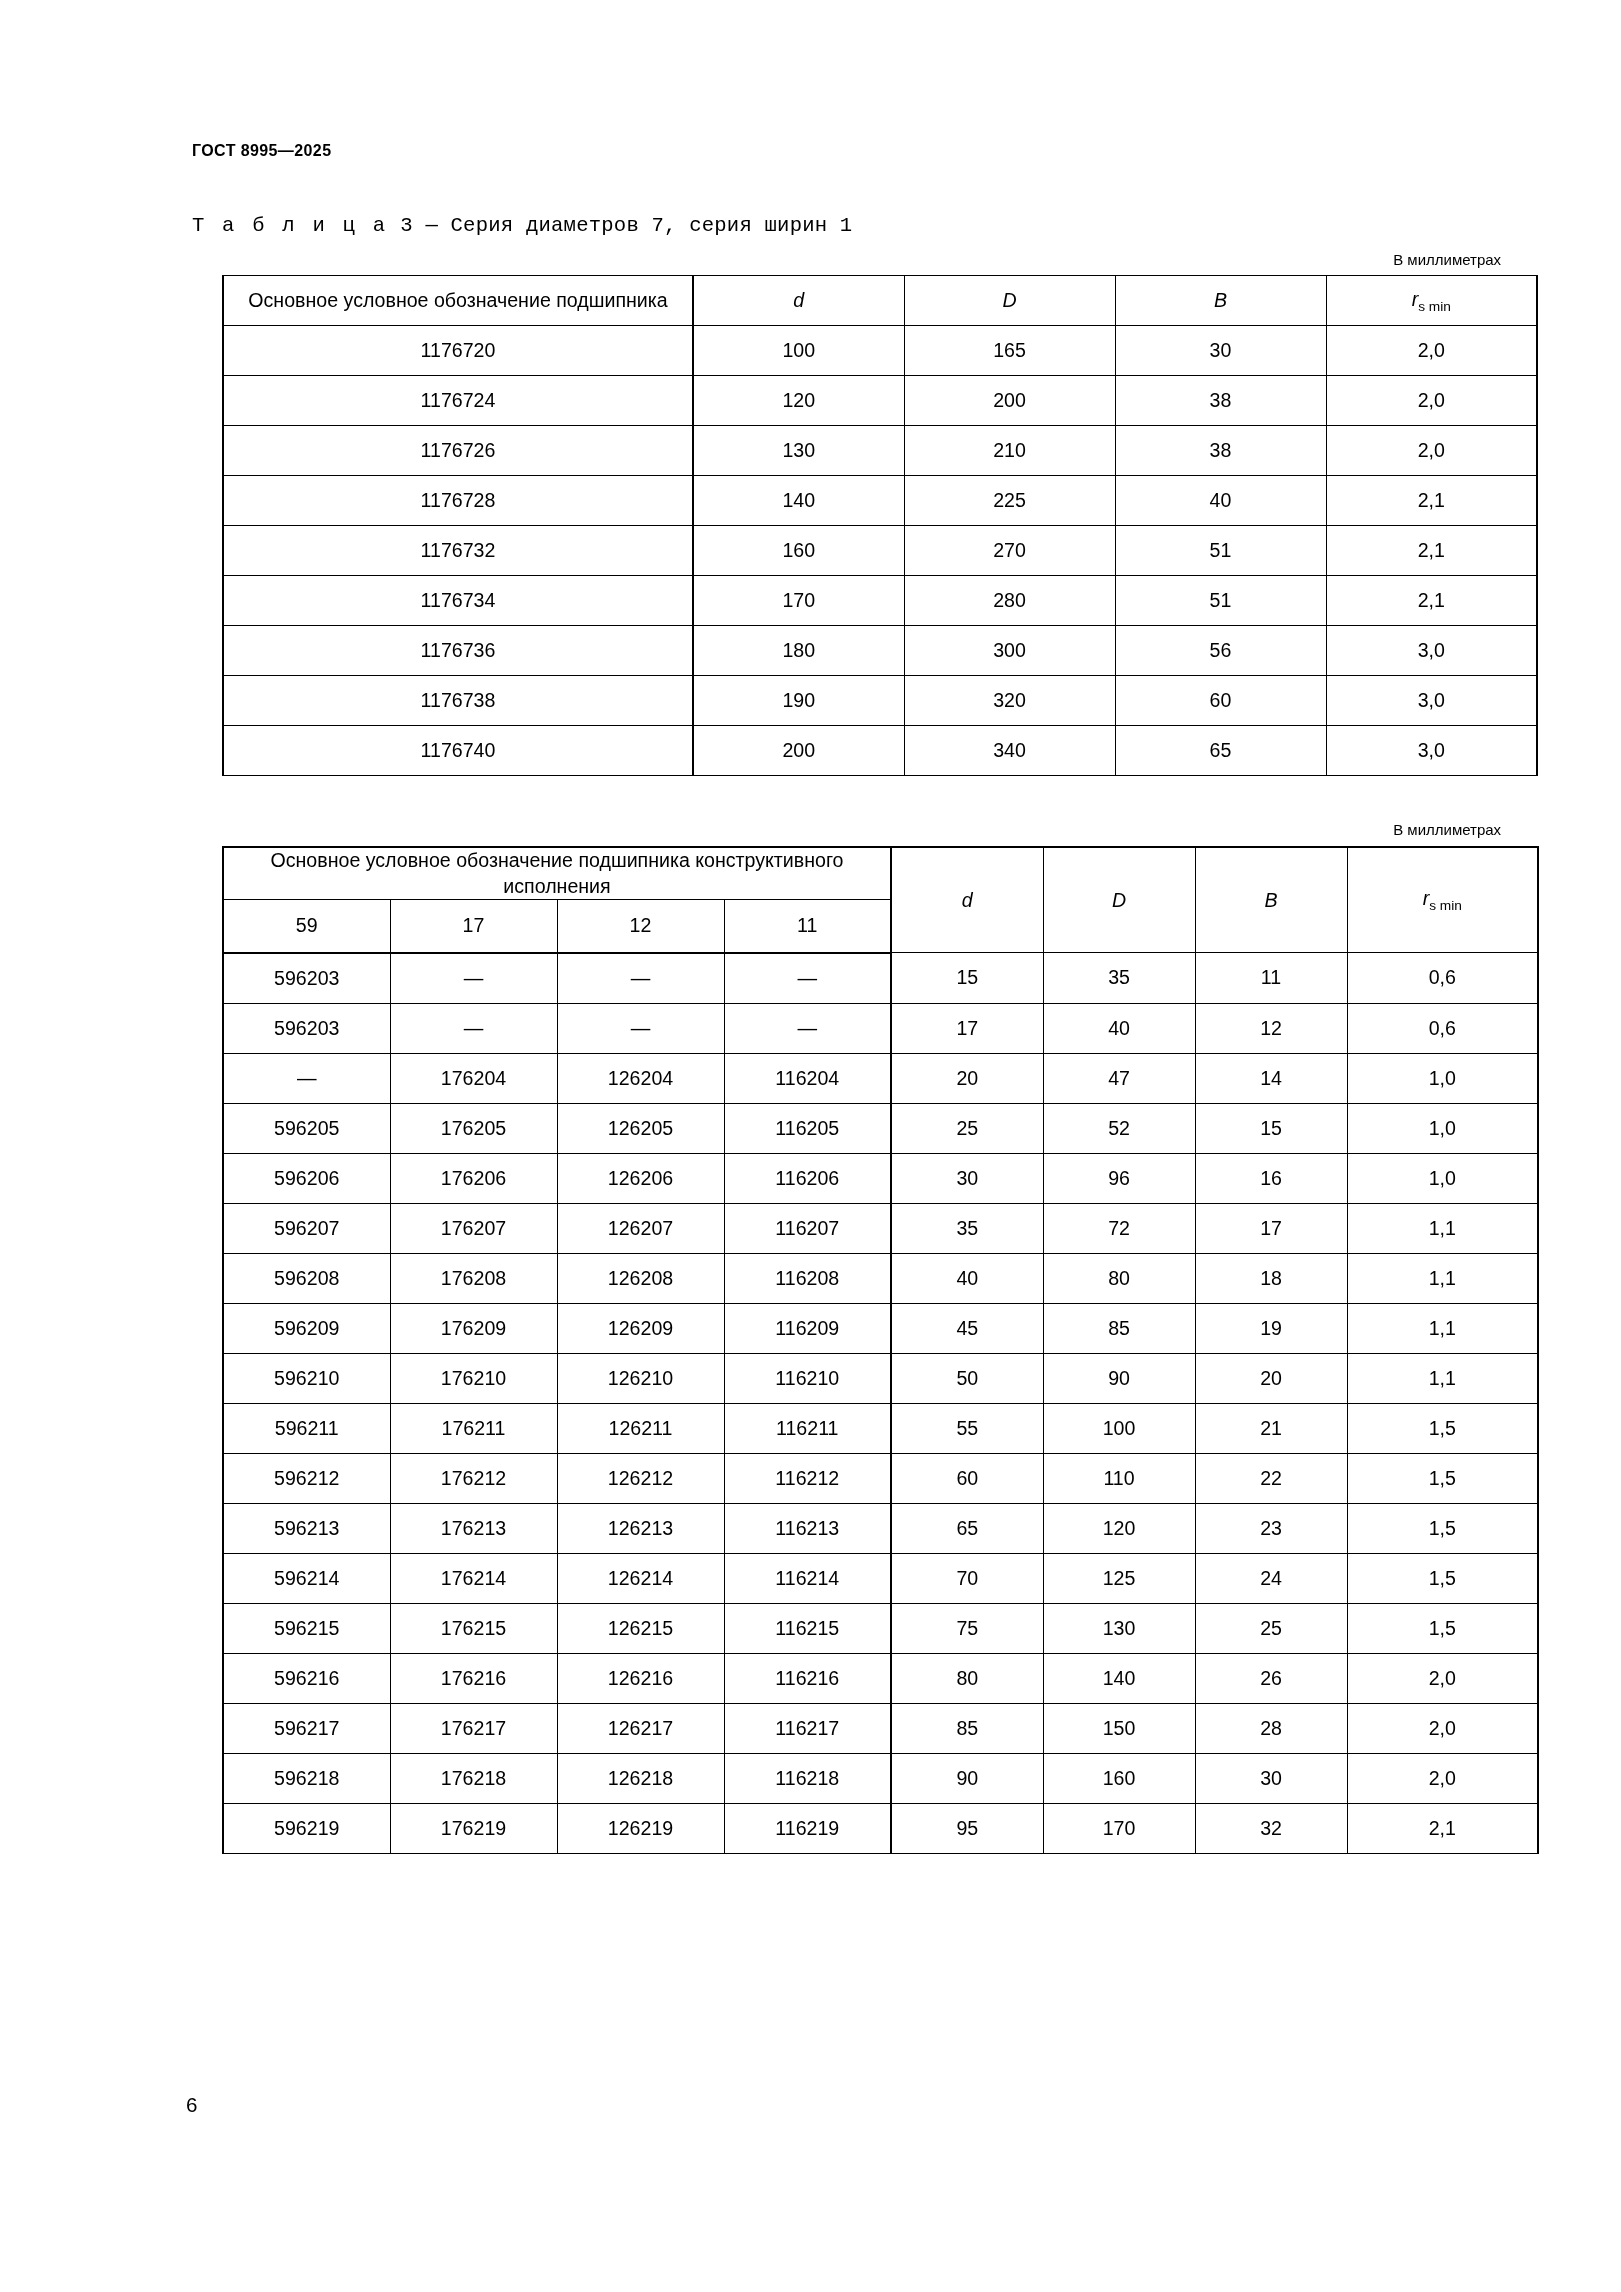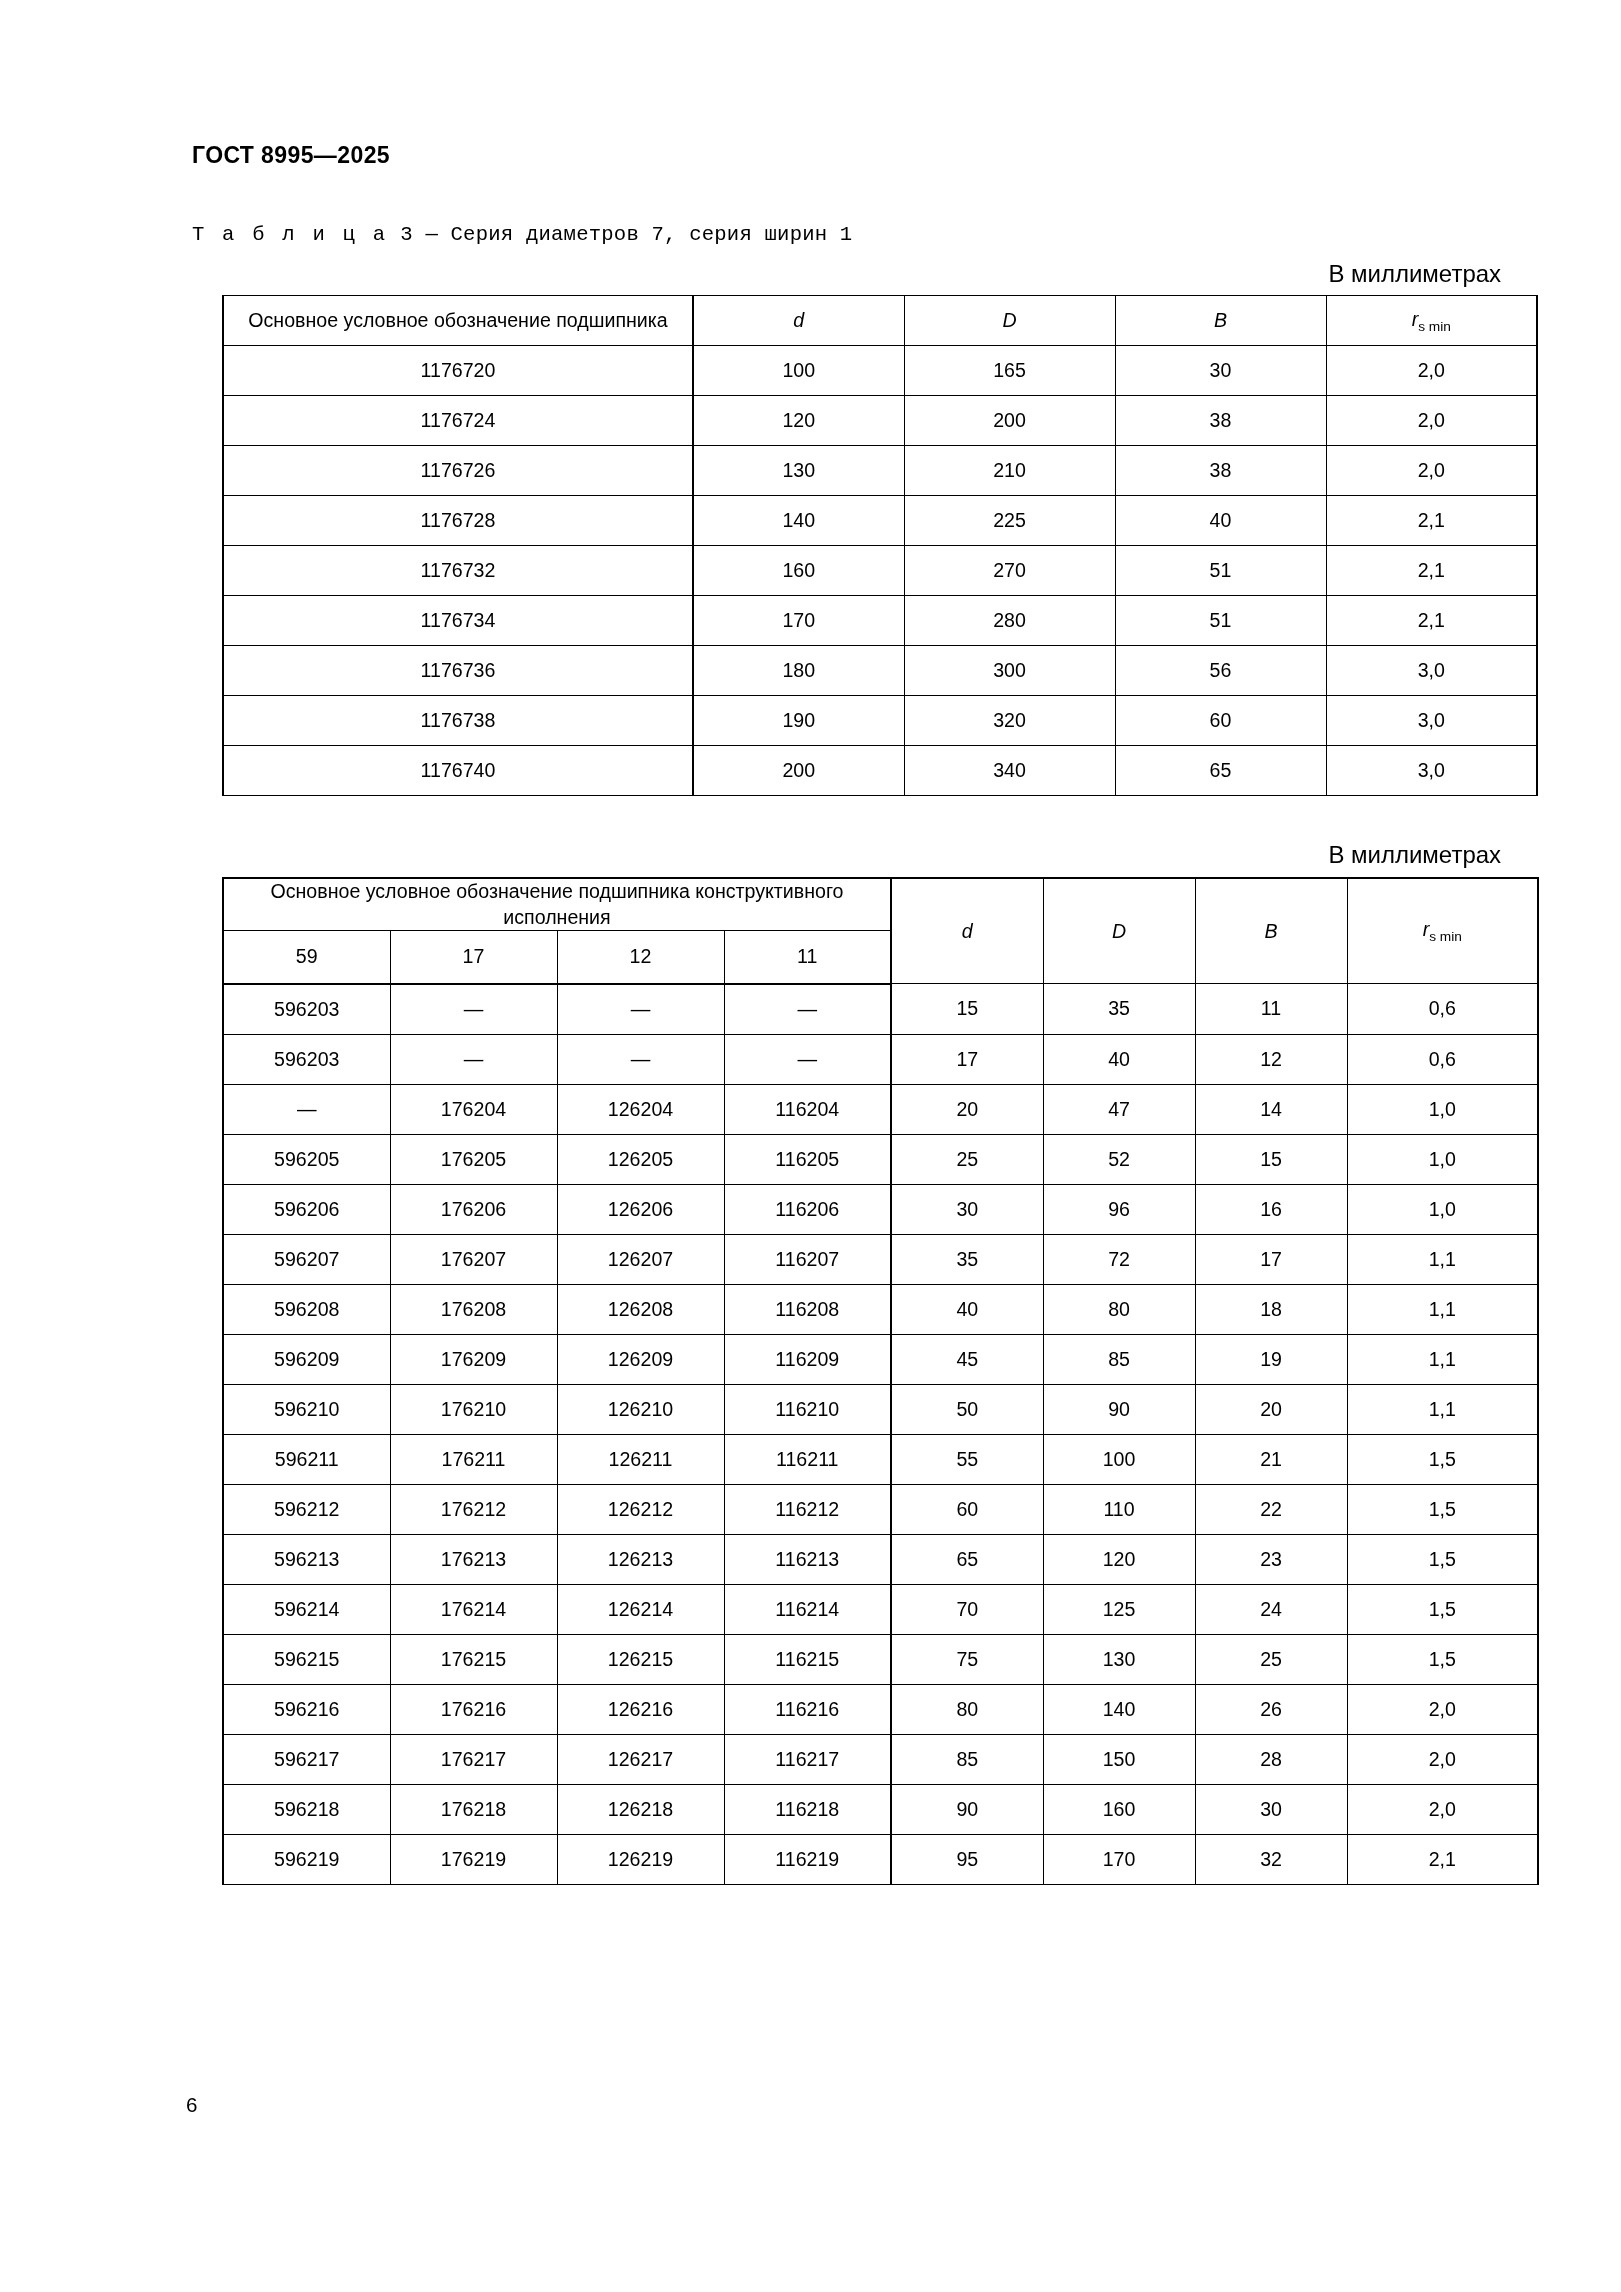--- a/index.html
+++ b/index.html
@@ -22,36 +22,36 @@
     box-sizing: border-box;
     padding: 0;
   }
   .content {
     position: absolute;
     left: 192px;
     top: 142px;
     width: 1313px;
   }
   .doc-header {
-    font-size: 23px;
+    font-size: 16px;
     font-weight: bold;
     letter-spacing: 0.4px;
     margin: 0 0 54px 0;
   }
   .table-caption {
     font-size: 20.6px;
     margin: 0 0 13.7px 0;
     letter-spacing: 0.2px;
     font-family: Liberation Mono, monospace;
   }
   .caption-lead {
     letter-spacing: 2.7px;
   }
   .units-line {
-    font-size: 24px;
+    font-size: 15px;
     text-align: right;
     margin: 0 0 7.8px 0;
     padding-right: 3.9px;
   }
   table.doc-table {
     border-collapse: collapse;
     width: 1313px;
     table-layout: fixed;
     margin-left: 30px;
   }

